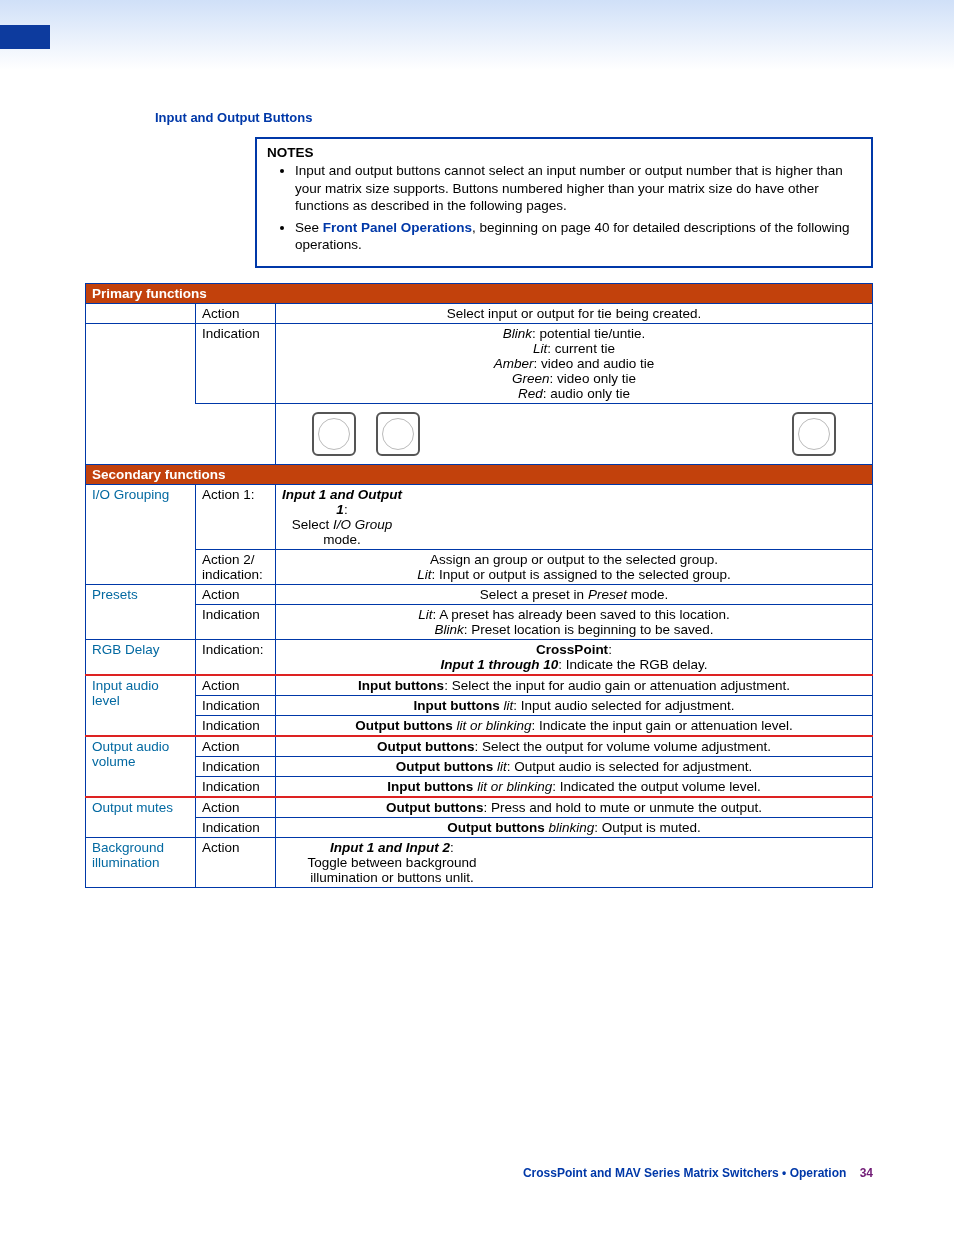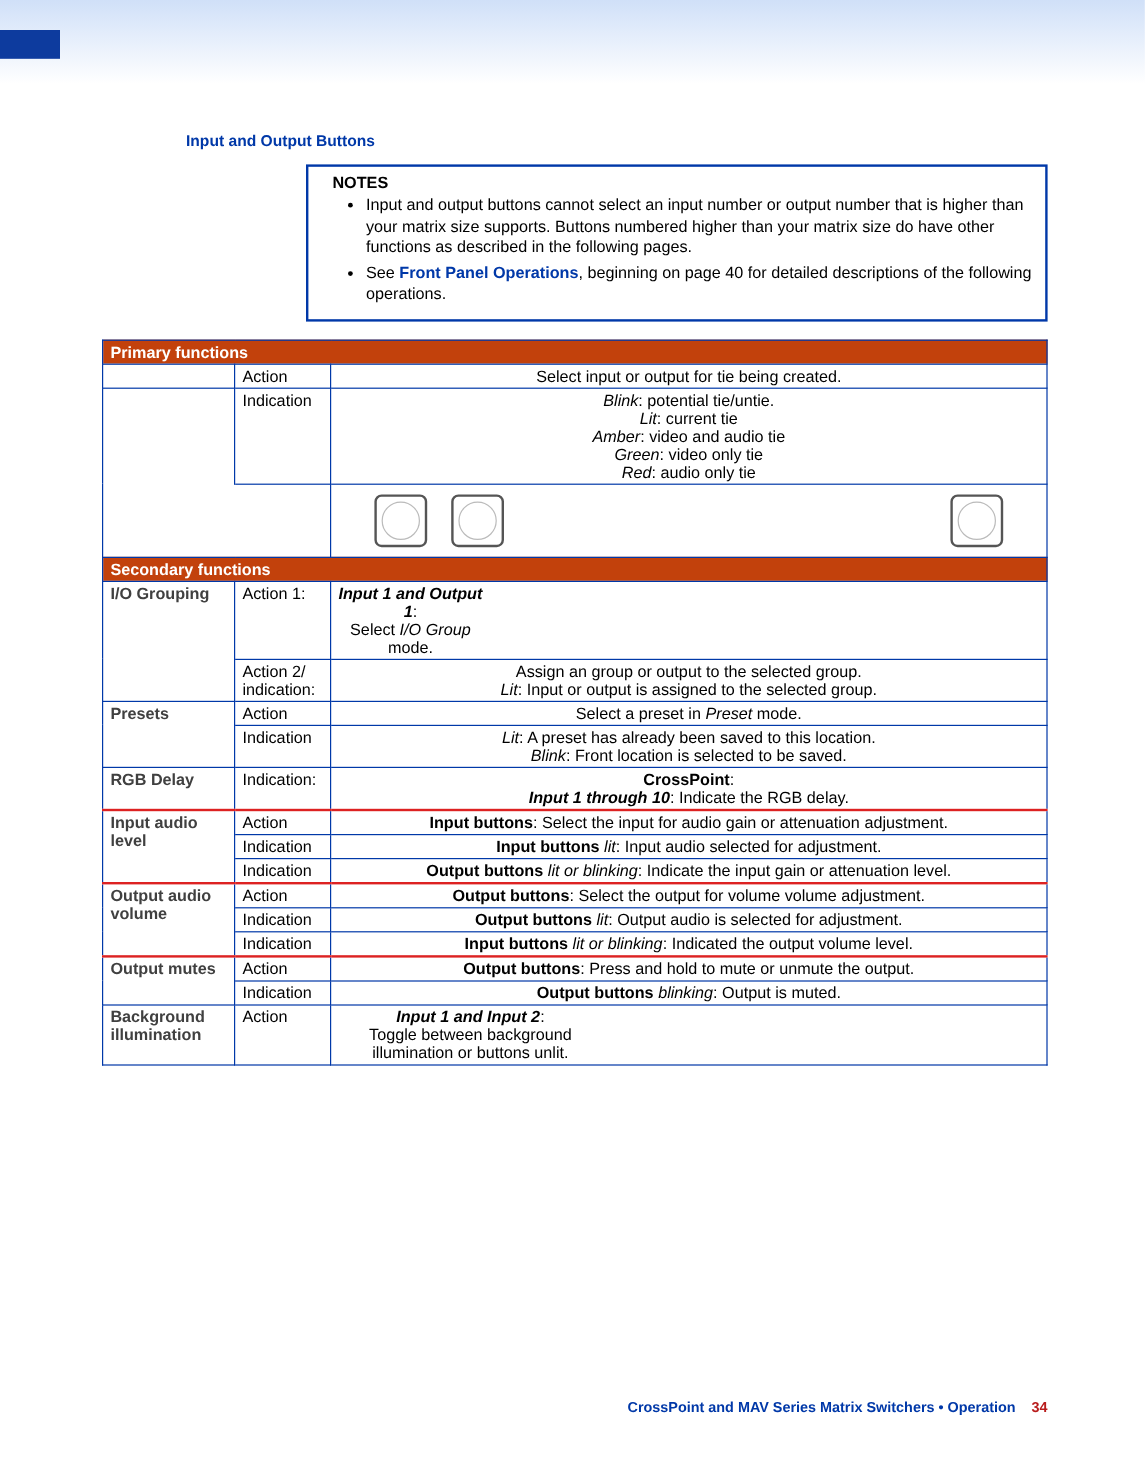--- a/index.html
+++ b/index.html
@@ -40,21 +40,21 @@
     color: #0038a8;
     font-weight: bold;
     font-size: 13px;
     margin-left: 70px;
     margin-bottom: 12px;
   }
   .notes-box {
     border: 2px solid #0038a8;
     margin-left: 170px;
     margin-bottom: 15px;
-    padding: 6px 10px 8px 20px;
+    padding: 6px 10px 8px 10px;
   }
   .notes-title { font-weight: bold; margin-bottom: 2px; }
   .notes-ul { margin: 0; padding-left: 28px; }
   .notes-ul li { margin-bottom: 4px; line-height: 1.3; }
   .link { color: #0038a8; font-weight: bold; }
 
   table.funcs {
     border-collapse: collapse;
     width: 100%;
     font-size: 13.5px;
@@ -65,21 +65,21 @@
     vertical-align: top;
     text-align: left;
   }
   .hdr-row td {
     background: #c2410c;
     color: #fff;
     font-weight: bold;
     border-color: #1a2e8c;
     padding: 4px 6px;
   }
-  .col-label { width: 110px; color: #404040; font-weight: bold; }
+  .col-label { width: 110px; color: #0369a1; font-weight: normal; }
   .col-action { width: 80px; }
   .center { text-align: center !important; }
   .ital { font-style: italic; }
   .bold { font-weight: bold; }
 
   .button-row {
     display: flex;
     align-items: center;
     justify-content: space-between;
     padding: 6px 30px;
@@ -105,21 +105,21 @@
 
   .footer {
     position: absolute;
     bottom: 55px;
     left: 85px;
     width: 788px;
     text-align: right;
     font-size: 12px;
   }
   .footer-text { color: #0038a8; font-weight: bold; }
-  .footer-page { color: #b91c1c; font-weight: bold; margin-left: 10px; }
+  .footer-page { color: #701a75; font-weight: bold; margin-left: 10px; }
 </style>
 </head>
 <body>
 
 <div class="page">
   <div class="top-gradient"></div>
   <div class="left-bar"></div>
 
   <div class="content">
 
@@ -197,21 +197,21 @@
         <td class="col-label" rowspan="2">Presets</td>
         <td class="col-action">Action</td>
         <td class="center">
           <span>Select a preset in </span><span class="ital">Preset</span><span> mode.</span>
         </td>
       </tr>
       <tr>
         <td class="col-action">Indication</td>
         <td class="center">
           <div><span class="ital">Lit</span><span>: A preset has already been saved to this location.</span></div>
-          <div><span class="ital">Blink</span><span>: Front location is selected to be saved.</span></div>
+          <div><span class="ital">Blink</span><span>: Preset location is beginning to be saved.</span></div>
         </td>
       </tr>
 
       <tr class="red-rule">
         <td class="col-label">RGB Delay</td>
         <td class="col-action">Indication:</td>
         <td class="center">
           <div><span class="bold">CrossPoint</span><span>:</span></div>
           <div><span class="bold ital">Input 1 through 10</span><span>: Indicate the RGB delay.</span></div>
         </td>

